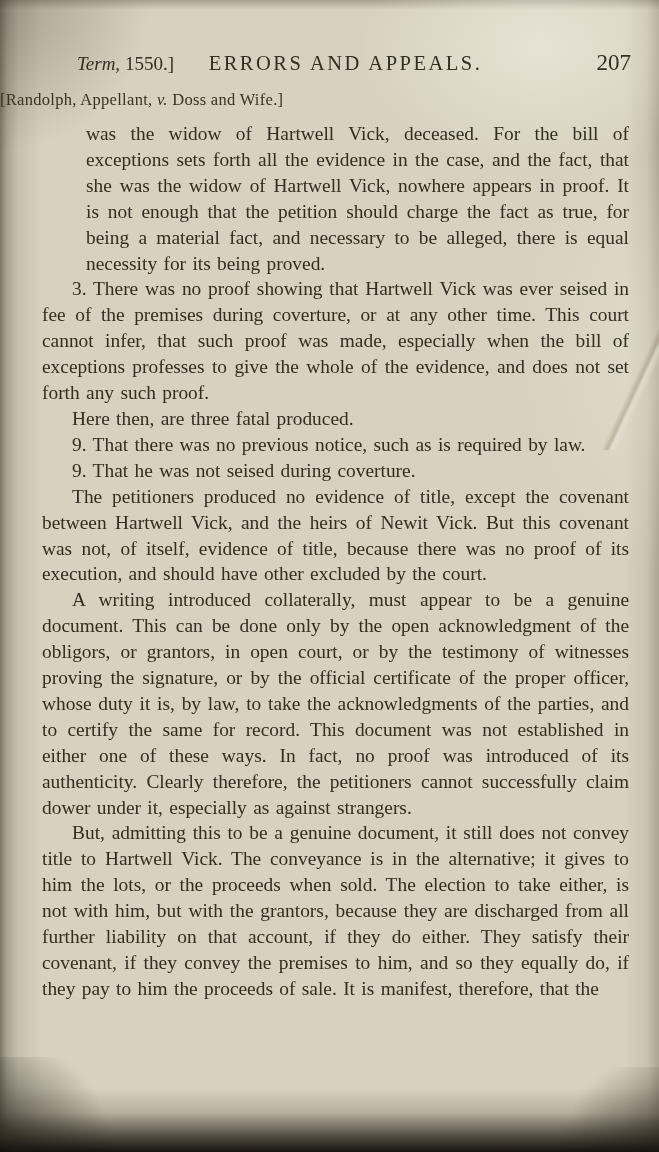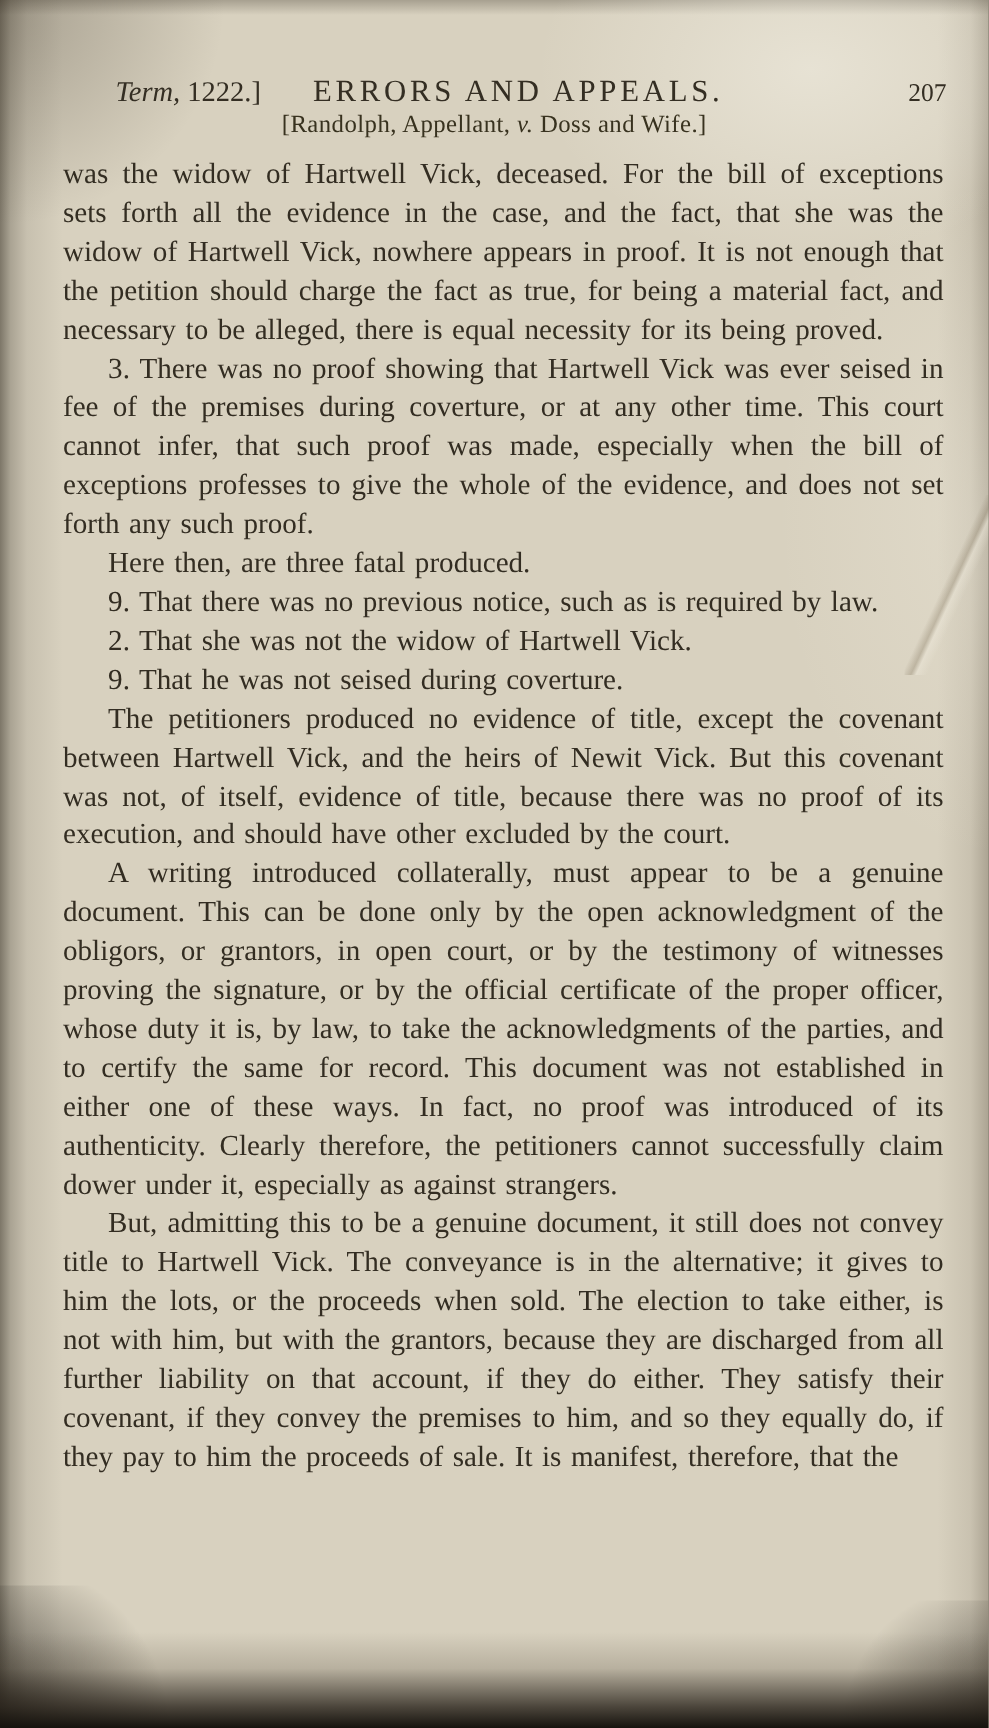--- a/index.html
+++ b/index.html
@@ -57,68 +57,68 @@
   }
   .header .left em { font-style: italic; margin-left: 35px; }
   .header .center {
     font-size: 20.5px;
     letter-spacing: 2.5px;
     justify-self: center;
     white-space: nowrap;
     margin-left: 18px;
   }
   .header .right {
-    font-size: 17px;
+    font-size: 23px;
     justify-self: end;
   }
   .case-line {
-    text-align: center;
+    text-align: left;
     font-size: 16.5px;
     letter-spacing: 0.3px;
-    margin-top: 0;
+    margin-top: 14px;
     color: #38321f;
   }
   .case-line em { font-style: italic; }
   .body-text {
     padding: 11px 30px 0 42px;
     font-size: 19.4px;
     line-height: 25.9px;
     text-align: justify;
     word-spacing: 1.5px;
     color: #332d22;
   }
   .body-text p {
     margin: 0;
     text-indent: 1.55em;
   }
   .body-text p.first {
     text-indent: 0;
+    margin-left: 44px;
   }
 </style>
 </head>
 <body>
 
 <div class="page">
 
   <div class="header">
-    <span class="left"><em>Term,</em><span> 1222.]</span></span>
+    <span class="left"><em>Term,</em><span> 1550.]</span></span>
     <span class="center">ERRORS AND APPEALS.</span>
     <span class="right">207</span>
   </div>
 
   <div class="case-line">
     <span>[Randolph, Appellant, </span><em>v.</em><span> Doss and Wife.]</span>
   </div>
 
   <div class="body-text">
     <p class="first">was the widow of Hartwell Vick, deceased.  For the bill of exceptions sets forth all the evidence in the case, and the fact, that she was the widow of Hartwell Vick, nowhere appears in proof.  It is not enough that the petition should charge the fact as true, for being a material fact, and necessary to be alleged, there is equal necessity for its being proved.</p>
     <p>3. There was no proof showing that Hartwell Vick was ever seised in fee of the premises during coverture, or at any other time. This court cannot infer, that such proof was made, especially when the bill of exceptions professes to give the whole of the evidence, and does not set forth any such proof.</p>
     <p>Here then, are three fatal produced.</p>
     <p>9. That there was no previous notice, such as is required by law.</p>
-    <p>2. That she was not the widow of Hartwell Vick.</p>
     <p>9. That he was not seised during coverture.</p>
     <p>The petitioners produced no evidence of title, except the covenant between Hartwell Vick, and the heirs of Newit Vick. But this covenant was not, of itself, evidence of title, because there was no proof of its execution, and should have other excluded by the court.</p>
     <p>A writing introduced collaterally, must appear to be a genuine document.  This can be done only by the open acknowledgment of the obligors, or grantors, in open court, or by the testimony of witnesses proving the signature, or by the official certificate of the proper officer, whose duty it is, by law, to take the acknowledgments of the parties, and to certify the same for record.  This document was not established in either one of these ways.  In fact, no proof was introduced of its authenticity.  Clearly therefore, the petitioners cannot successfully claim dower under it, especially as against strangers.</p>
     <p>But, admitting this to be a genuine document, it still does not convey title to Hartwell Vick.  The conveyance is in the alternative; it gives to him the lots, or the proceeds when sold.  The election to take either, is not with him, but with the grantors, because they are discharged from all further liability on that account, if they do either.  They satisfy their covenant, if they convey the premises to him, and so they equally do, if they pay to him the proceeds of sale.  It is manifest, therefore, that the</p>
   </div>
 
   <div class="crease"></div>
   <div class="corner-bl"></div>
   <div class="corner-br"></div>
   <div class="bottom-shadow"></div>

